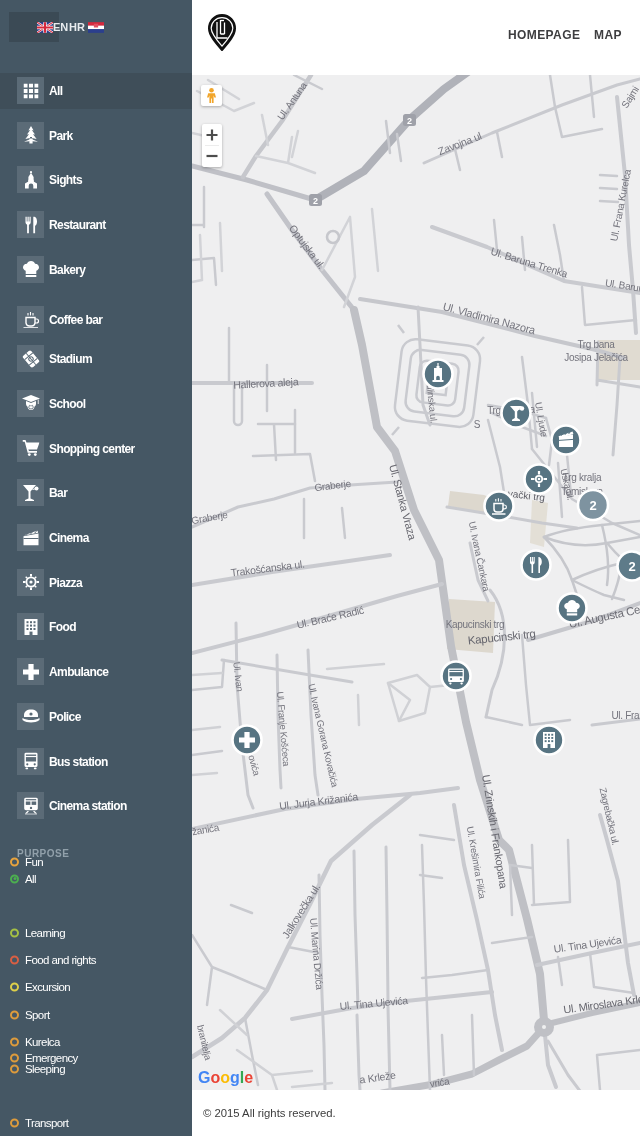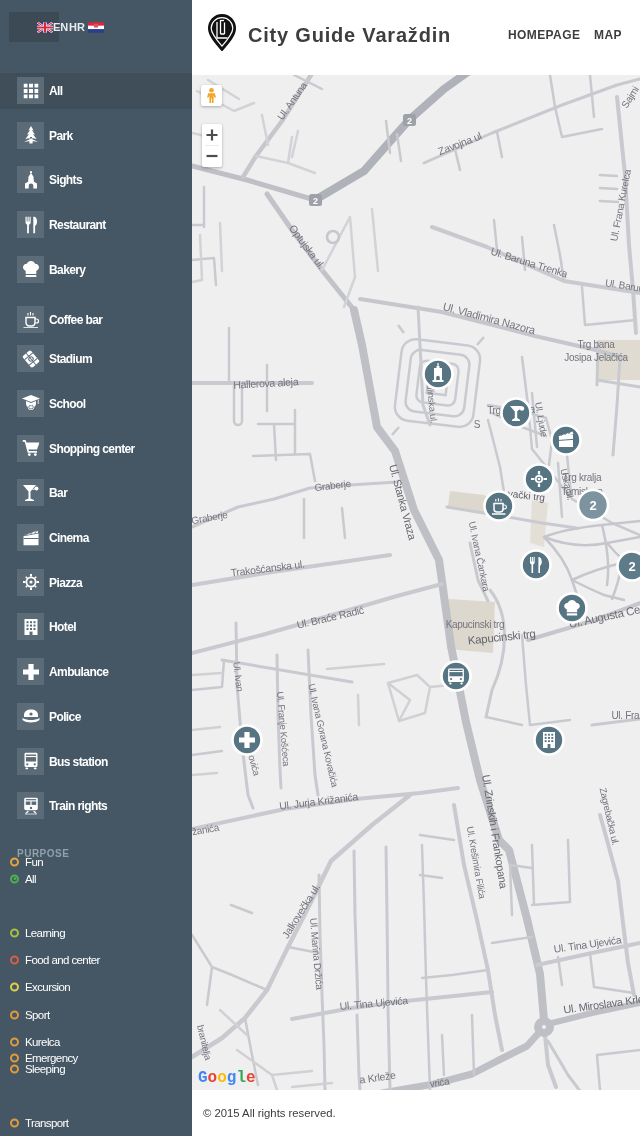--- a/index.html
+++ b/index.html
@@ -346,36 +346,35 @@
 </div>
 <div style="position:absolute;left:10px;top:49px;width:20px;height:43px;background:#fff;border-radius:2px;box-shadow:0 1px 3px rgba(0,0,0,.3);">
  <svg width="20" height="43" viewBox="0 0 20 43">
   <g stroke="#4d4d4d" stroke-width="2.2">
           <path d="M 4.5,11 L 15.5,11 M 10,5.5 L 10,16.5"></path>
           <path d="M 4.5,32 L 15.5,32"></path>
         </g>
         <path d="M 3,21.5 L 17,21.5" stroke="#ececec" stroke-width="1"></path>
  </svg>
 </div>
-<div style="position:absolute;left:6px;top:994px;font-size:16px;font-weight:bold;letter-spacing:0px;font-family:Liberation Mono, monospace;">
+<div style="position:absolute;left:6px;top:994px;font-size:16px;font-weight:bold;letter-spacing:0px;font-family:Liberation Sans, sans-serif;">
  <span style="color:#4285f4;">G</span><span style="color:#ea4335;">o</span><span style="color:#fbbc05;">o</span><span style="color:#4285f4;">g</span><span style="color:#34a853;">l</span><span style="color:#ea4335;">e</span>
 </div>
 </div>
 
 <div id="topbar">
   <svg id="logo" style="position:absolute;left:16px;top:14px" width="28" height="37" viewBox="0 0 28 37">
     <path d="M14 1 C21.5 1 27 7 27 14.5 C27 21 21 28 14 36 C7 28 1 21 1 14.5 C1 7 6.5 1 14 1 Z" fill="#111" stroke="#111" stroke-width="2"></path>
     <path d="M14 3.6 C20.3 3.6 24.8 8.6 24.8 14.3 C24.8 19.6 19.7 25.6 14 32.2 C8.3 25.6 3.2 19.6 3.2 14.3 C3.2 8.6 7.7 3.6 14 3.6 Z" fill="none" stroke="#fff" stroke-width="1.2"></path>
     <g stroke="#fff" stroke-width="1.3" fill="none">
       <path d="M9 8 L9 24 L19.5 24"></path>
       <path d="M12.5 6 L12.5 20 M16.5 8.5 L16.5 20 M12.5 20 L16.5 20"></path>
       <path d="M12.5 6.5 L16 6.5"></path>
     </g>
   </svg>
-  <div id="title">City Guide Varaždin</div>
   <div class="nav" style="left:268px;">HOMEPAGE</div>
   <div class="nav" style="left:354px;">MAP</div>
   <div class="nav" style="left:410px;">AGENTS</div>
 </div>
 
 <div id="footer">
     <div id="copy">© 2015 All rights reserved.</div>
   </div>
 
 <div id="sidebar">
@@ -577,21 +576,21 @@
               <rect x="3" y="5.6" width="2" height="2"></rect>
               <rect x="6.5" y="5.6" width="2" height="2"></rect>
               <rect x="10" y="5.6" width="2" height="2"></rect>
               <rect x="3" y="9" width="2" height="2"></rect>
               <rect x="6.5" y="9" width="2" height="2"></rect>
               <rect x="10" y="9" width="2" height="2"></rect>
               <rect x="6" y="12.6" width="3" height="3.4"></rect>
             </g>
           </svg>
         </div>
-        <div class="lbl">Hotel</div>
+        <div class="lbl">Food</div>
       </div>
     <div class="row" style="top:581.1px;">
         <div class="ibox">
           <svg width="16" height="16" viewBox="0 0 16 16">
             <path d="M5.4 0 L10.6 0 L10.6 5.4 L16 5.4 L16 10.6 L10.6 10.6 L10.6 16 L5.4 16 L5.4 10.6 L0 10.6 L0 5.4 L5.4 5.4 Z" fill="#fff"></path>
           </svg>
         </div>
         <div class="lbl">Ambulance</div>
       </div>
     <div class="row" style="top:625.8px;">
@@ -634,42 +633,42 @@
               <rect x="1" y="16.2" width="12" height="1"></rect>
             </g>
             <g fill="#5b6b77">
               <rect x="1.8" y="1.6" width="10.4" height="1.2"></rect>
               <rect x="1.8" y="4" width="4.6" height="3.4"></rect>
               <rect x="7.6" y="4" width="4.6" height="3.4"></rect>
               <circle cx="7" cy="10.4" r="1.2"></circle>
             </g>
           </svg>
         </div>
-        <div class="lbl">Train rights</div>
+        <div class="lbl">Cinema station</div>
       </div>
   </div>
   <div id="ptitle">PURPOSE</div>
   <div id="purpose">
     <div class="prow" style="top:865.0px;">
         <div class="pc" style="border-color:#4caf50;">
           <i style="background:#4caf50;"></i>
         </div>
         <div class="plbl">All</div>
       </div>
     <div class="prow" style="top:848px;">
         <div class="pc" style="border-color:#e8a33d;"></div>
         <div class="plbl">Fun</div>
       </div>
     <div class="prow" style="top:919.4px;">
         <div class="pc" style="border-color:#a5c044;"></div>
         <div class="plbl">Learning</div>
       </div>
     <div class="prow" style="top:946.6px;">
         <div class="pc" style="border-color:#d95f43;"></div>
-        <div class="plbl">Food and center</div>
+        <div class="plbl">Food and rights</div>
       </div>
     <div class="prow" style="top:973.8px;">
         <div class="pc" style="border-color:#ddcf4a;"></div>
         <div class="plbl">Excursion</div>
       </div>
     <div class="prow" style="top:1001.0px;">
         <div class="pc" style="border-color:#dd9b3c;"></div>
         <div class="plbl">Sport</div>
       </div>
     <div class="prow" style="top:1028.2px;">

